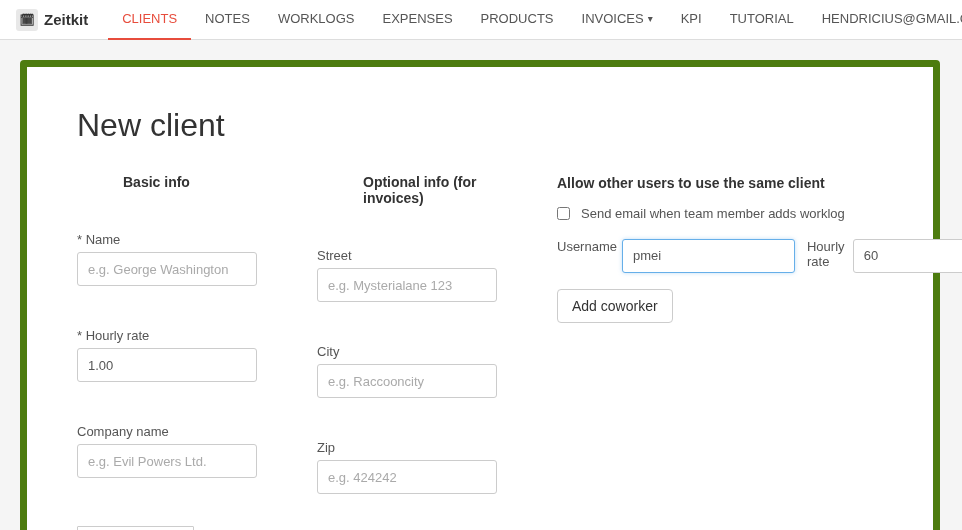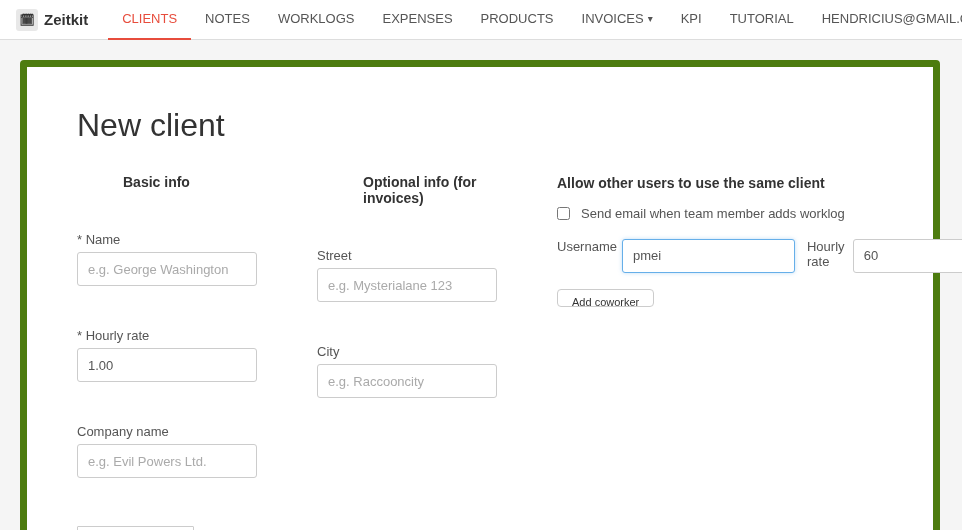--- a/index.html
+++ b/index.html
@@ -185,24 +185,24 @@
       align-items: center;
       justify-content: center;
       margin-bottom: 0;
     }
 
     .btn-add-coworker {
       background: #fff;
       border: 1px solid #ccc;
       border-radius: 4px;
       padding: 6px 14px;
-      font-size: 11px;
-      color: #333;
-      cursor: pointer;
-      height: 18px;
+      font-size: 14px;
+      color: #333;
+      cursor: pointer;
+      height: 34px;
     }
 
     
     .btn-save {
       margin-top: 30px;
       background: #fff;
       border: 1px solid #ccc;
       border-radius: 1px;
       padding: 8px 32px;
       font-size: 10px;
@@ -284,20 +284,24 @@
         <div class="form-group">
           <label>Street</label>
           <input type="text" class="form-control" placeholder="e.g. Mysterialane 123" style="">
         </div>
 
         <div class="form-group">
           <label>City</label>
           <input type="text" class="form-control" placeholder="e.g. Raccooncity" style="">
         </div>
 
+        <div class="form-group">
+          <label>Zip</label>
+          <input type="text" class="form-control" placeholder="e.g. 424242" style="">
+        </div>
       </div>
 
       <div class="col-coworkers">
         <div class="coworker-section-title">Allow other users to use the same client</div>
 
         <div class="checkbox-row">
           <input type="checkbox" style="">
           <label>Send email when team member adds worklog</label>
         </div>
 

